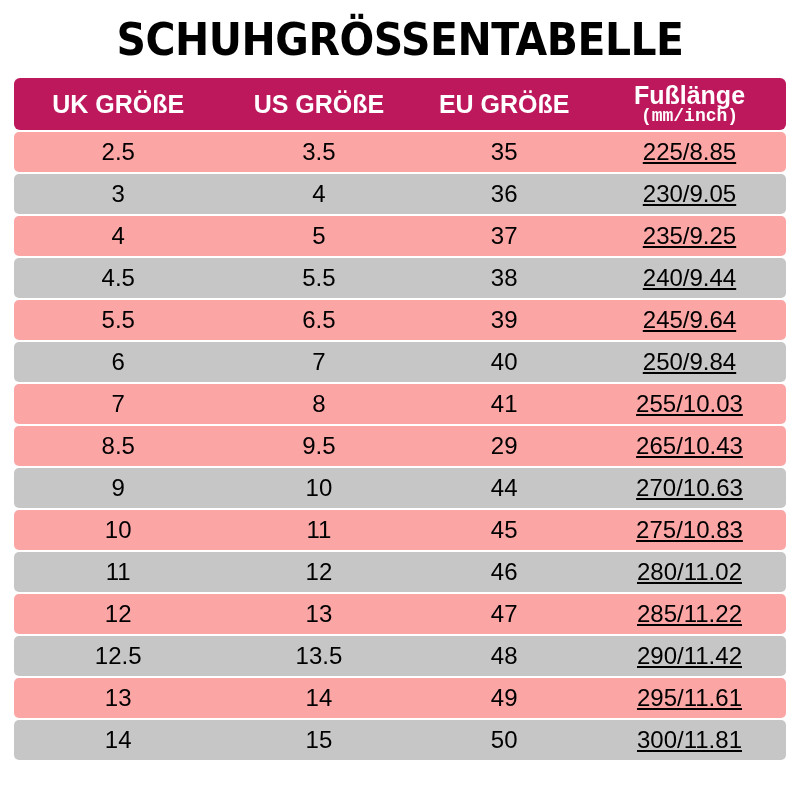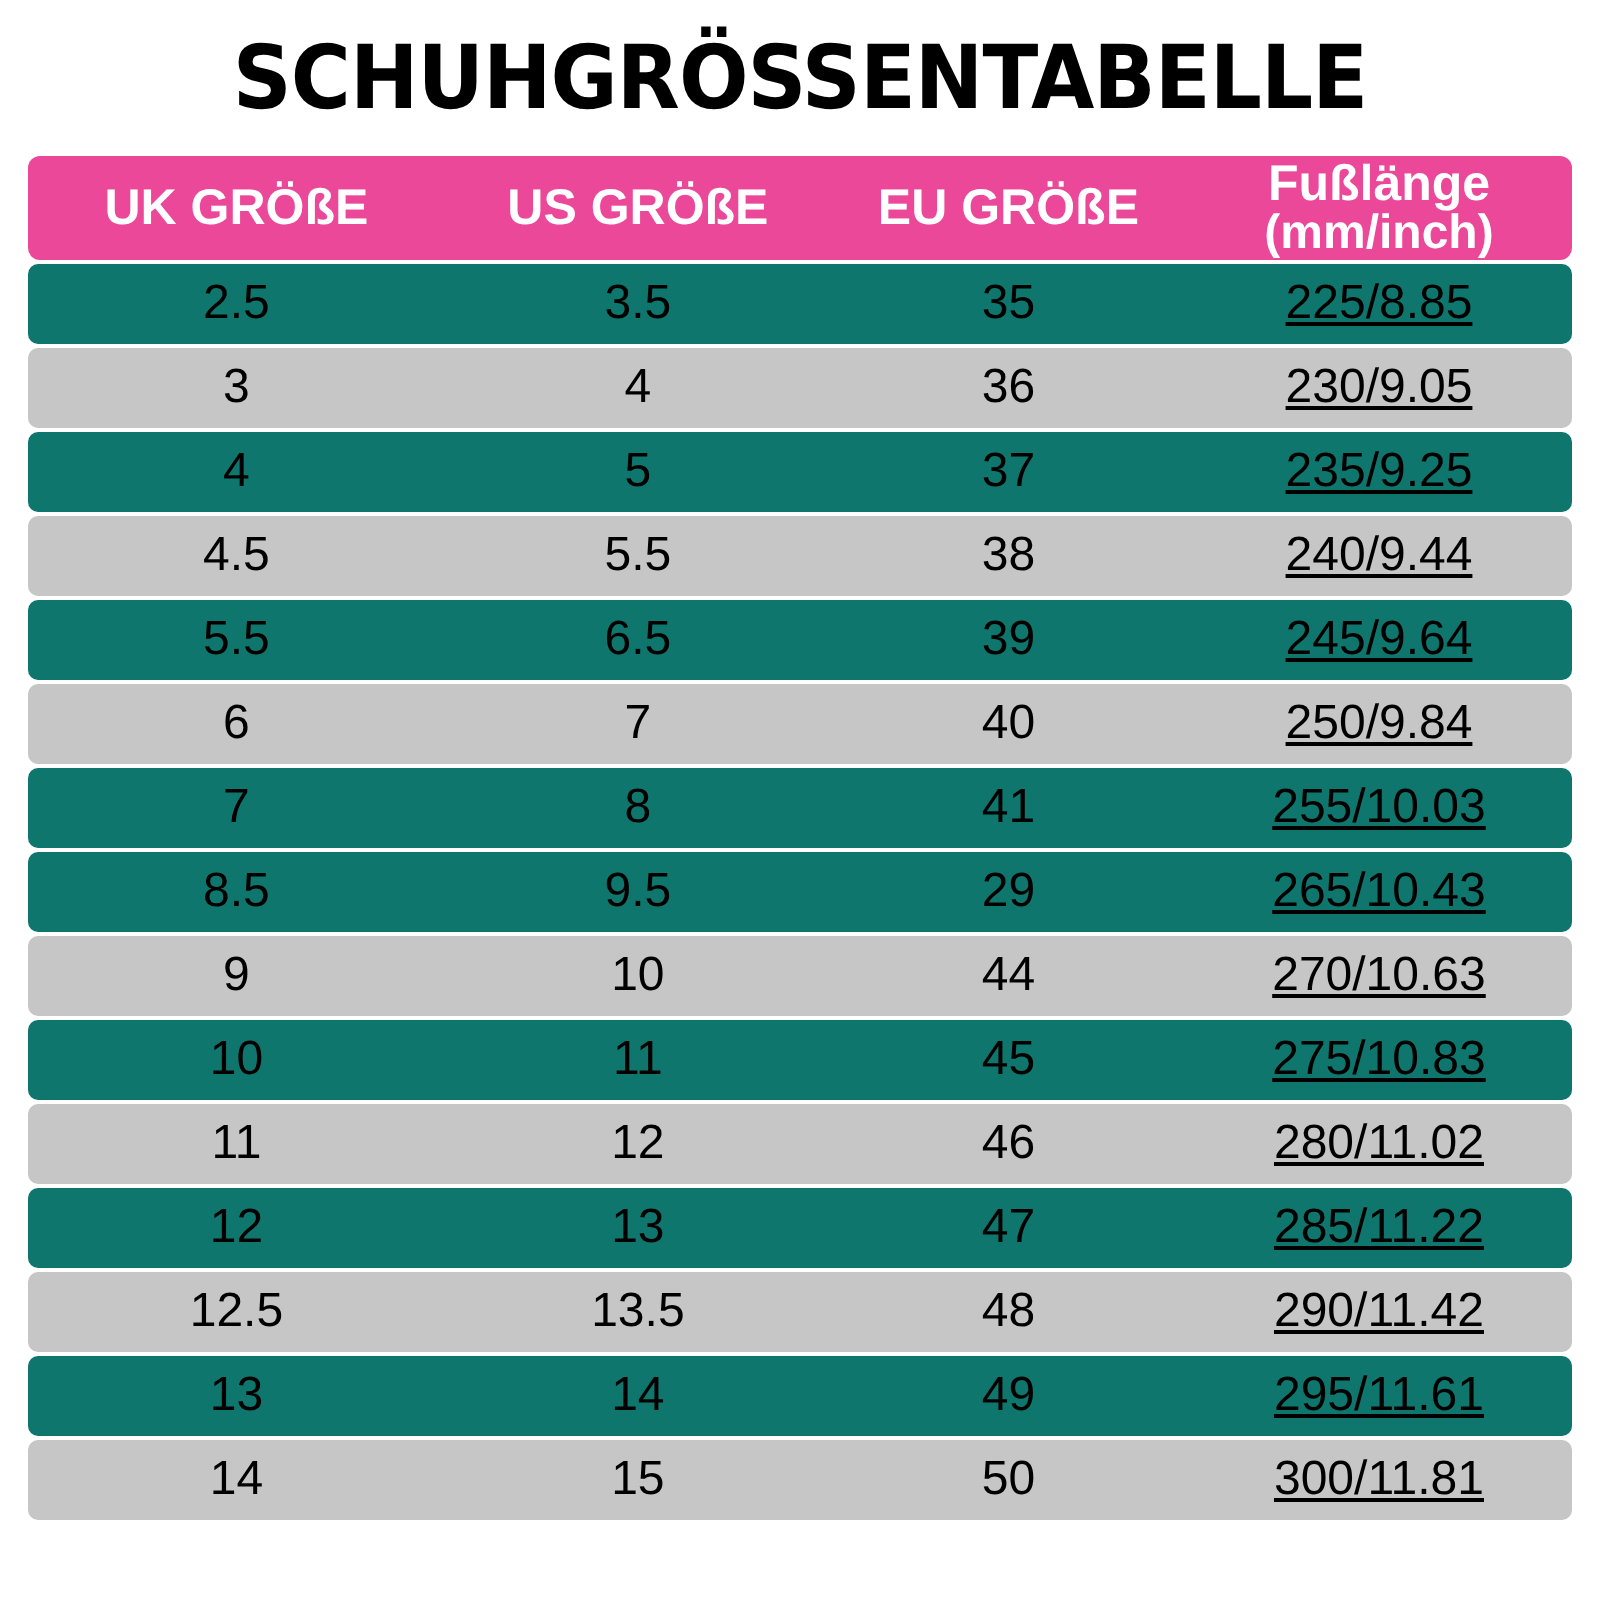--- a/index.html
+++ b/index.html
@@ -34,21 +34,21 @@
     white-space: nowrap;
   }
   table.size-table {
     width: 772px;
     margin: 0 auto;
     border-collapse: separate;
     border-spacing: 0 2px;
     table-layout: fixed;
   }
   table.size-table thead th {
-    background: #ec4899;
+    background: #be185d;
     color: #ffffff;
     font-family: "Liberation Sans", sans-serif;
     font-weight: 700;
     font-size: 25px;
     height: 52px;
     text-align: center;
     vertical-align: middle;
     padding: 0;
     line-height: 1.05;
   }
@@ -58,36 +58,37 @@
   }
   thead th.header-cell-3 {
     border-top-right-radius: 6px;
     border-bottom-right-radius: 6px;
   }
   th .hdr-main {
     display: block;
   }
   th .hdr-sub {
     display: block;
-    font-size: 24px;
+    font-size: 18px;
     font-weight: 700;
     margin-top: -1px;
+    font-family: Liberation Mono, monospace;
   }
   table.size-table tbody td {
     height: 40px;
     text-align: center;
     vertical-align: middle;
     font-size: 24px;
     font-weight: 400;
     padding: 0;
     line-height: 1;
     color: #000;
   }
   tbody tr.row-odd td {
-    background: #0f766e;
+    background: #fca5a5;
   }
   tbody tr.row-even td {
     background: #c6c6c6;
   }
   tbody tr td:first-child {
     border-top-left-radius: 5px;
     border-bottom-left-radius: 5px;
   }
   tbody tr td:last-child {
     border-top-right-radius: 5px;

